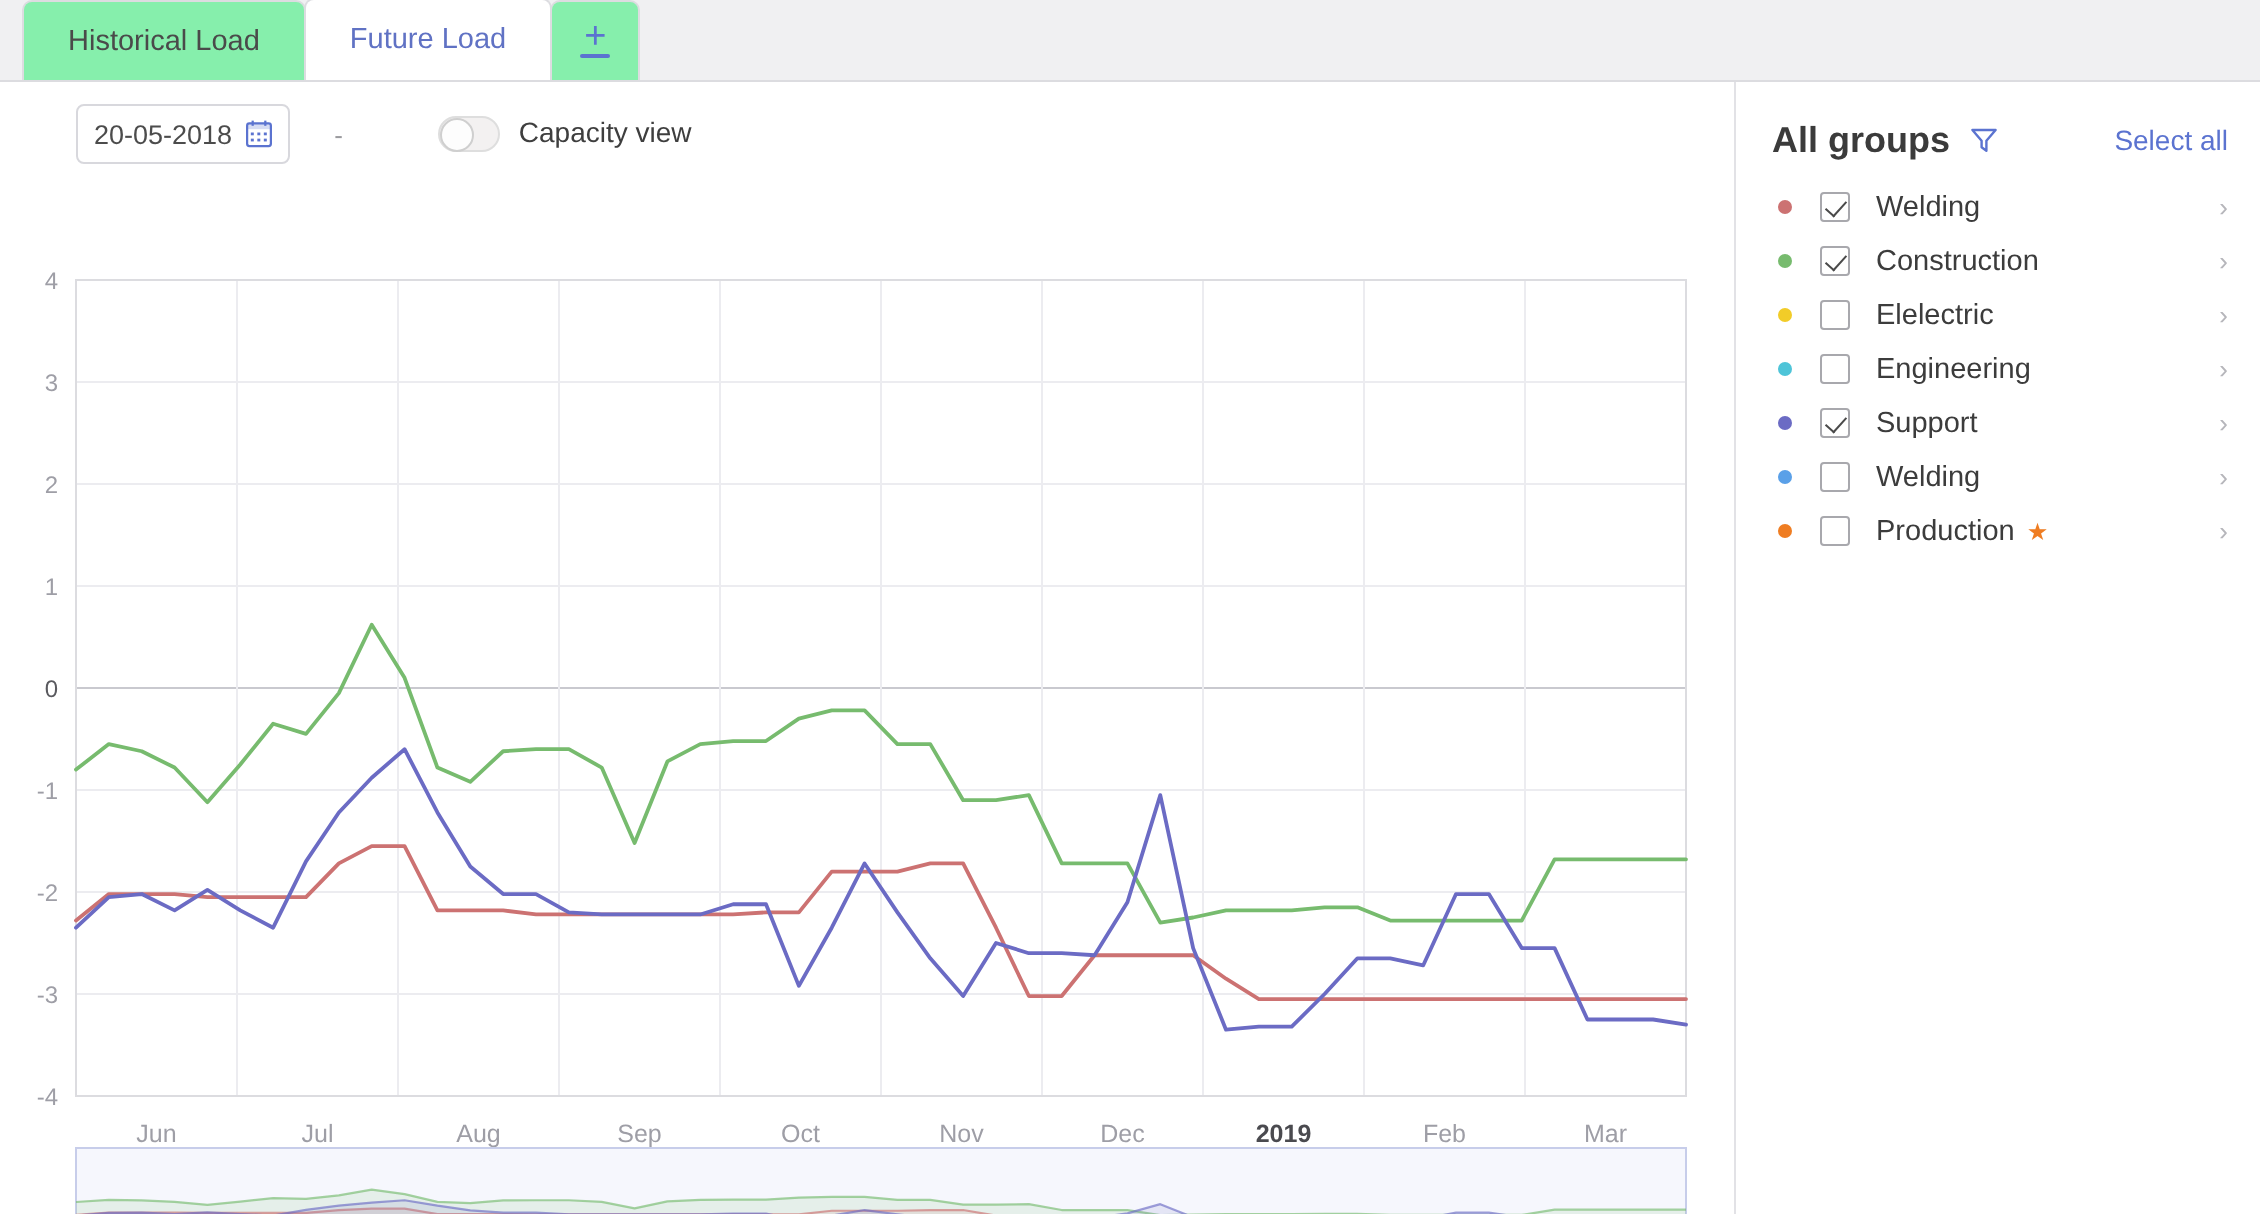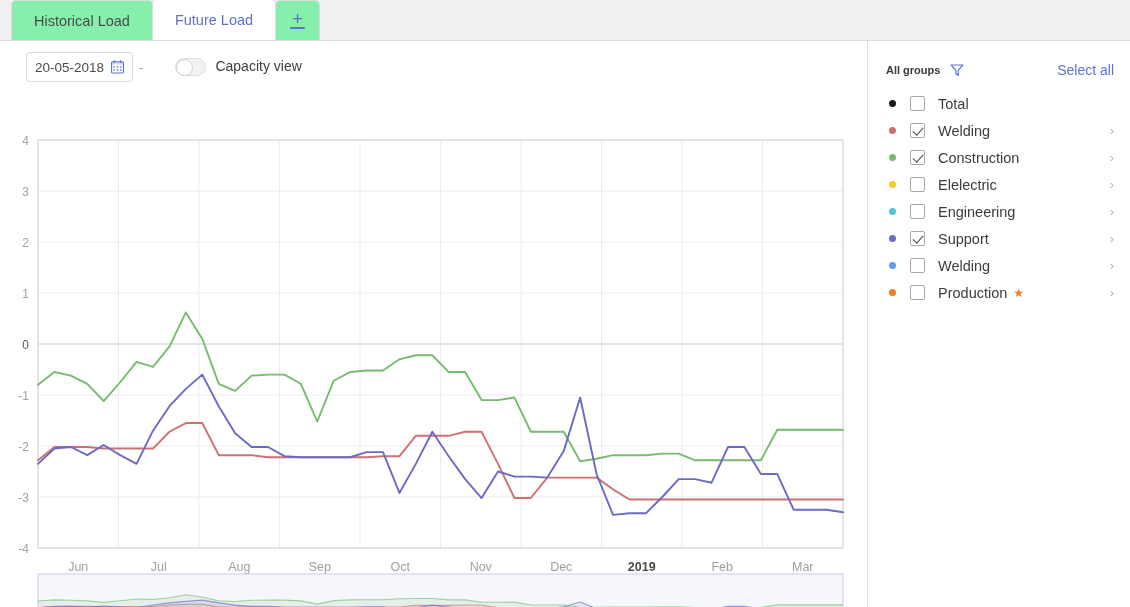--- a/index.html
+++ b/index.html
@@ -91,21 +91,22 @@
     background: #ffffff;
   }
 
   
   .toolbar {
     position: absolute;
     left: 0; top: 0;
     width: 868px; height: 52px;
     display: flex;
     align-items: center;
-    padding-left: 26px;
+    padding-left: 38px;
+    gap: 16px;
   }
   .datebox {
     height: 30px;
     min-width: 102px;
     border: 1px solid #d8d8dd;
     border-radius: 4px;
     background: #fff;
     display: flex; align-items: center;
     padding: 0 8px;
     font-size: 13.5px;
@@ -160,21 +161,21 @@
   .chart-svg { display: block; }
 
   
   .sb-head {
     position: absolute;
     left: 18px; top: 17px;
     width: 228px; height: 24px;
     display: flex; align-items: center;
   }
   .sb-title {
-    font-size: 11px;
+    font-size: 18px;
     color: #3b3b3b;
     font-weight: 600;
   }
   .funnel-ico { margin-left: 9px; display: block; }
   .selectall {
     margin-left: auto;
     font-size: 14px;
     color: #5b73d0;
     cursor: pointer;
   }
@@ -372,25 +373,20 @@
       <div class="sb-head">
         <span class="sb-title">All groups</span>
         <svg class="funnel-ico" width="16" height="16" viewBox="0 0 16 16">
           <path d="M2.2 3.0 H13.8 L9.2 8.4 V13.4 L6.8 11.6 V8.4 Z" fill="none" stroke="#5b73d0" stroke-width="1.2" stroke-linejoin="round"></path>
         </svg>
         <span class="selectall">Select all</span>
       </div>
 
       <div class="grouplist" id="grouplist">
           <div class="grow">
-            <span class="gdot" style="background: rgb(26, 26, 26);"></span>
-            <span class="gcb"></span>
-            <span class="glabel">Total</span>
-          </div>
-          <div class="grow">
             <span class="gdot" style="background: rgb(204, 114, 114);"></span>
             <span class="gcb on"></span>
             <span class="glabel">Welding</span>
             <span class="gchev">›</span>
           </div>
           <div class="grow">
             <span class="gdot" style="background: rgb(119, 187, 110);"></span>
             <span class="gcb on"></span>
             <span class="glabel">Construction</span>
             <span class="gchev">›</span>

